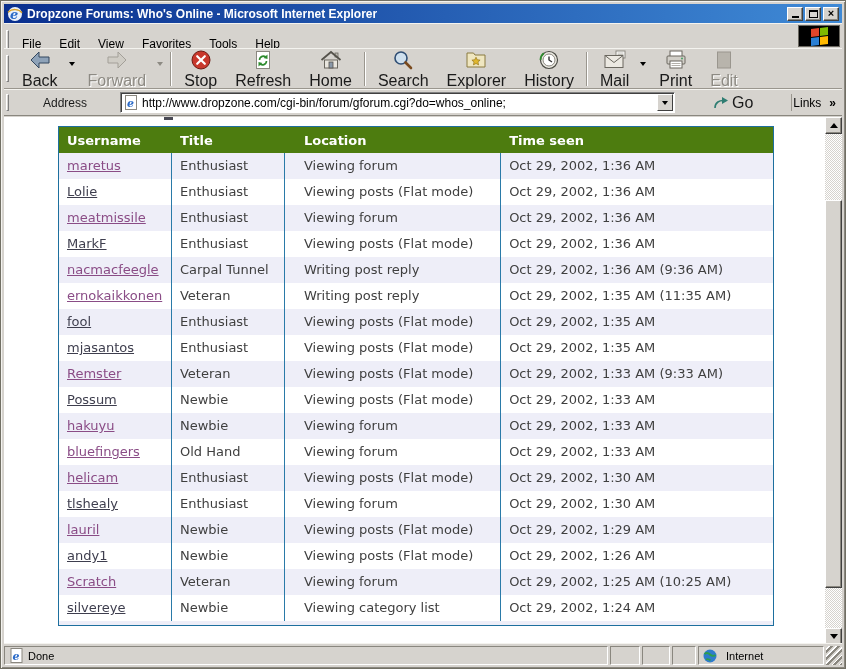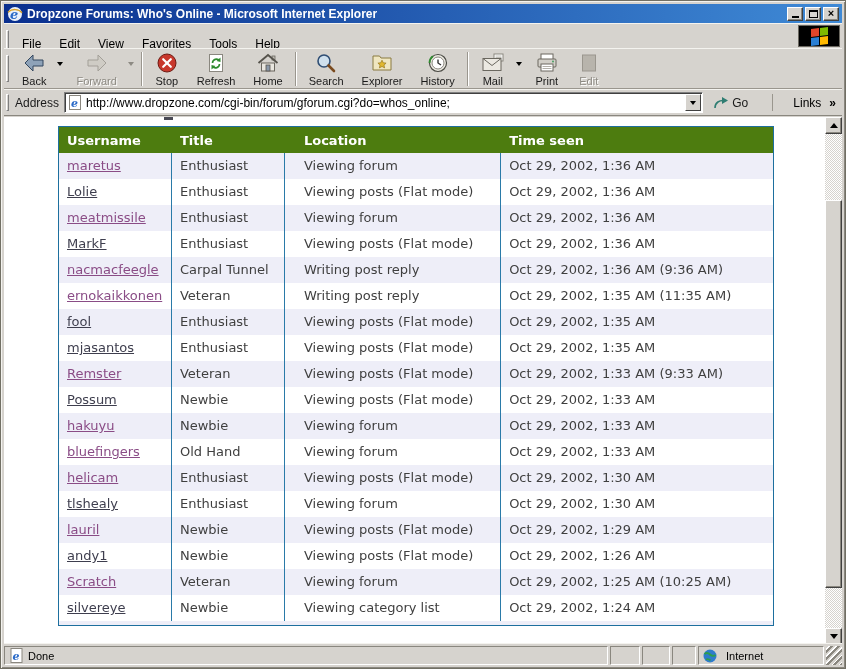--- a/index.html
+++ b/index.html
@@ -22,59 +22,59 @@
     border:1px solid;border-color:#fff #404040 #404040 #fff;
     box-shadow:inset -1px -1px 0 #8a877f;display:flex;align-items:center;justify-content:center;
     font-size:11px;font-weight:bold;line-height:1;color:#000;}
   .glyph-min{width:7px;height:2px;background:#000;margin-top:7px;}
   .glyph-max{width:9px;height:8px;border:1px solid #000;border-top-width:2px;}
   
   .bar{position:absolute;left:3px;right:3px;background:#d6d3ce;
     border-top:1px solid #f4f3ef;border-bottom:1px solid #9a968e;}
   .menubar{top:22px;height:39px;display:flex;align-items:center;}
   .toolbar{top:47px;height:41px;display:flex;align-items:center;}
-  .addressbar{top:88px;height:27px;display:flex;align-items:center;border-bottom:1px solid #8a877f;}
+  .addressbar{top:88px;height:27px;display:flex;align-items:center;border-bottom:1px solid #8a877f;gap:28px;}
   .grip{width:3px;height:70%;margin:0 4px 0 2px;background:#d6d3ce;
     border:1px solid;border-color:#fff #808080 #808080 #fff;flex:0 0 auto;}
   
   .menu-item{font-size:12px;padding:3px 9px;cursor:default;}
   .menu-item u{text-decoration:underline;}
   .throbber{position:absolute;right:2px;top:1px;width:42px;height:22px;background:#000;
     display:flex;align-items:center;justify-content:center;border:1px solid #6a675f;}
   .winflag{display:grid;grid-template-columns:8px 8px;grid-template-rows:8px 8px;gap:1px;transform:skewY(-6deg);}
   .winflag span:nth-child(1){background:#e0452a;}
   .winflag span:nth-child(2){background:#7fba00;}
   .winflag span:nth-child(3){background:#2a7fd4;}
   .winflag span:nth-child(4){background:#ffb900;}
   
   .tb-group{display:flex;align-items:stretch;margin:0 1px;}
   .tb-btn{display:flex;flex-direction:column;align-items:center;justify-content:center;
     padding:2px 7px 1px 7px;min-width:40px;border:1px solid transparent;}
   .tb-icon{height:22px;display:flex;align-items:center;justify-content:center;}
-  .tb-label{font-size:11px;margin-top:1px;color:#1a1a1a;white-space:nowrap;}
+  .tb-label{font-size:16px;margin-top:1px;color:#1a1a1a;white-space:nowrap;}
   .tb-btn.disabled .tb-label{color:#8d8a83;text-shadow:1px 1px 0 #fff;}
   .tb-dd{display:flex;align-items:center;padding:0 3px;}
   .caret{width:0;height:0;border-left:3px solid transparent;border-right:3px solid transparent;
     border-top:4px solid #000;margin-top:-10px;}
   .tb-dd.disabled .caret{border-top-color:#8d8a83;}
   .tb-sep{width:2px;height:34px;margin:0 3px;border-left:1px solid #9a968e;border-right:1px solid #fff;}
   
   .addr-label{font-size:12px;margin:0 5px 0 2px;color:#1a1a1a;}
   .addr-combo{flex:1;height:21px;background:#fff;display:flex;align-items:center;
     border:1px solid;border-color:#808080 #fff #fff #808080;
     box-shadow:inset 1px 1px 0 #404040;position:relative;padding-left:3px;}
   .addr-combo .url{font-size:12px;color:#000000;white-space:nowrap;overflow:hidden;flex:1;margin-left:4px;}
   .combo-btn{width:16px;height:17px;margin-right:1px;background:#d6d3ce;
     border:1px solid;border-color:#fff #404040 #404040 #fff;
     display:flex;align-items:center;justify-content:center;flex:0 0 auto;}
   .combo-btn .caret{margin-top:0;}
-  .go-btn{display:flex;align-items:center;font-size:12px;padding:2px 8px 2px 6px;margin-left:4px;color:#1a1a1a;}
+  .go-btn{display:flex;align-items:center;font-size:16px;padding:2px 8px 2px 6px;margin-left:4px;color:#1a1a1a;}
   .go-btn svg{margin-right:3px;}
-  .links-area{display:flex;align-items:center;font-size:12px;padding:0 6px 0 20px;
-    border-left:1px solid #9a968e;margin-left:16px;height:70%;}
+  .links-area{display:flex;align-items:center;font-size:12px;padding:0 6px 0 1px;
+    border-left:1px solid #9a968e;margin-left:2px;height:70%;}
   .links-area .chev{font-weight:bold;margin-left:8px;font-size:12px;}
   
   .content{position:absolute;top:116px;left:3px;right:3px;height:528px;background:#fff;overflow:hidden;}
   .page{position:absolute;top:0;left:0;right:17px;bottom:0;background:#fff;}
   .fragment{position:absolute;left:160px;top:0;width:9px;height:3px;background:#4a4a55;}
   
   .vscroll{position:absolute;top:0;right:0;width:17px;bottom:0;
     background:#e9e7e3;background-image:repeating-conic-gradient(#ffffff 0% 25%, #d6d3ce 0% 50%);
     background-size:2px 2px;}
   .sc-btn{position:absolute;left:0;width:17px;height:17px;background:#d6d3ce;

